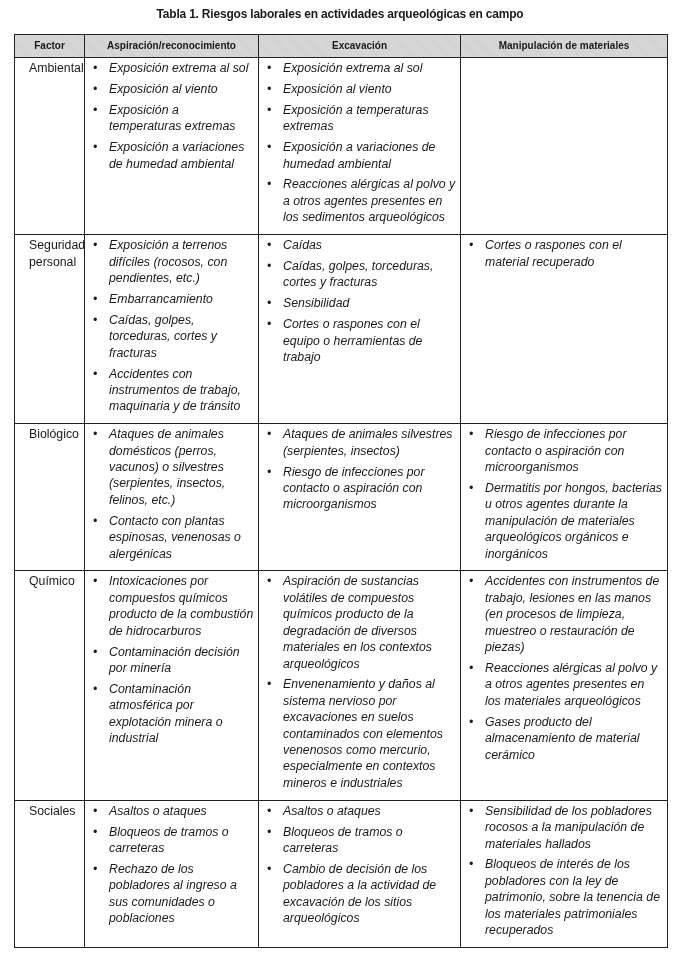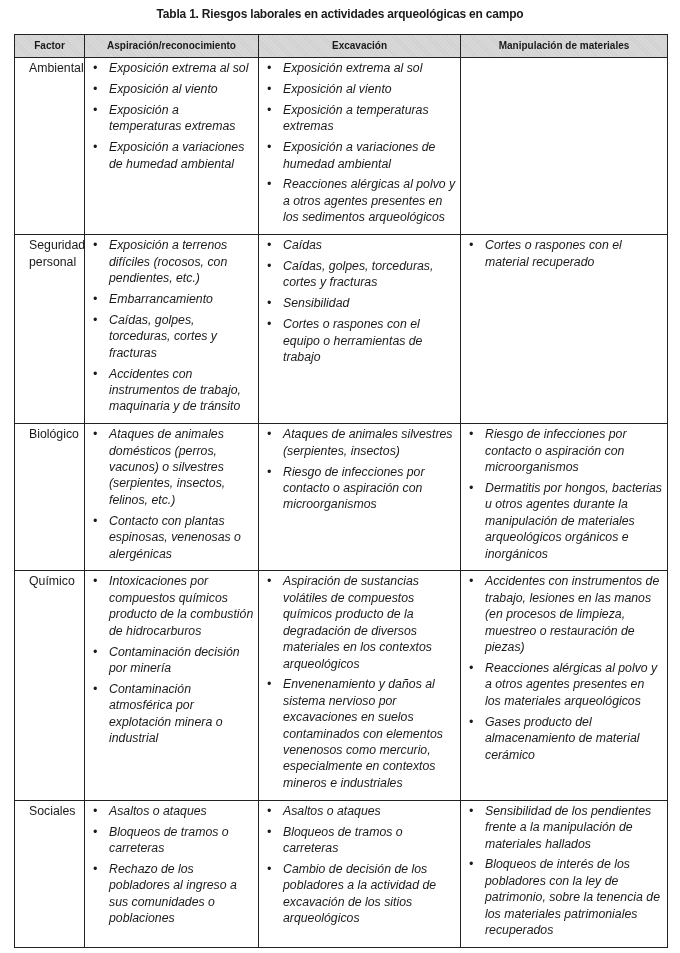--- a/index.html
+++ b/index.html
@@ -145,19 +145,19 @@
         </td>
         <td>
           <ul>
             <li>Asaltos o ataques</li>
             <li>Bloqueos de tramos o carreteras</li>
             <li>Cambio de decisión de los pobladores a la actividad de excavación de los sitios arqueológicos</li>
           </ul>
         </td>
         <td>
           <ul>
-            <li>Sensibilidad de los pendientes frente a la manipulación de materiales hallados</li>
+            <li>Sensibilidad de los pobladores rocosos a la manipulación de materiales hallados</li>
             <li>Bloqueos de interés de los pobladores  con la ley de patrimonio, sobre la tenencia de los materiales patrimoniales recuperados</li>
           </ul>
         </td>
       </tr>
     </tbody>
 </table>
 
 </body></html>

